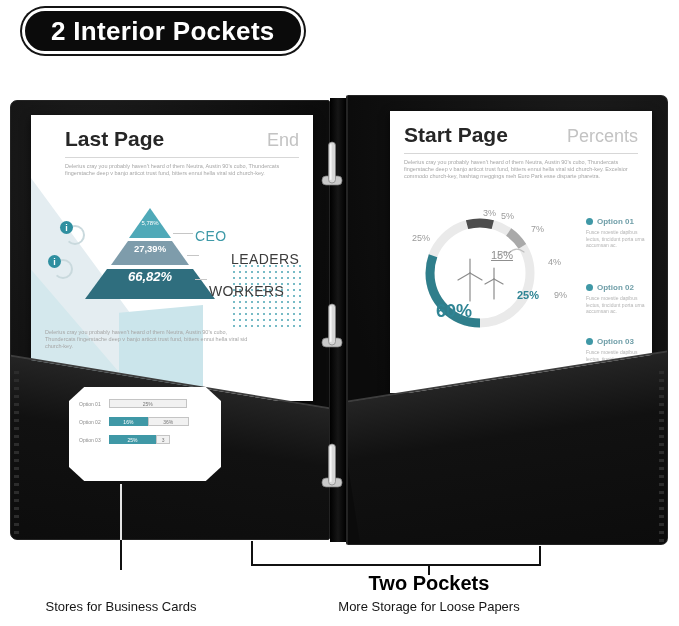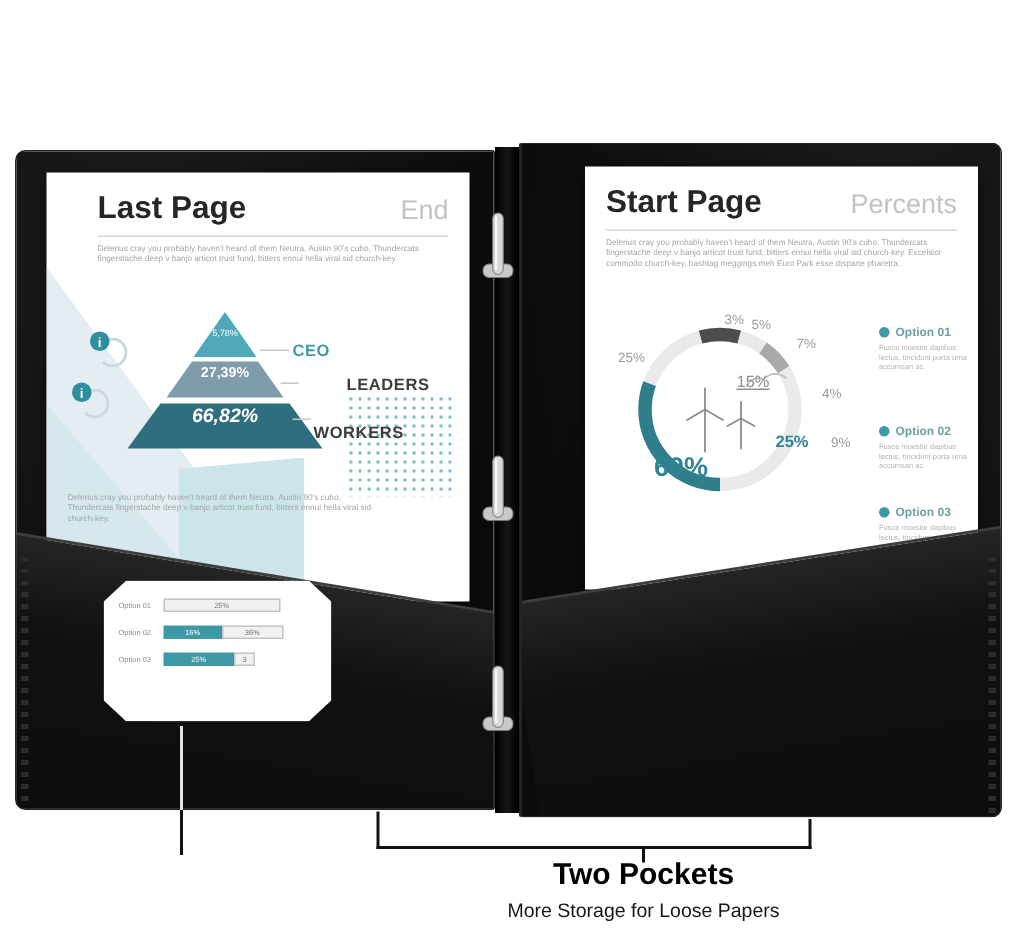--- a/index.html
+++ b/index.html
@@ -42,21 +42,21 @@
                 clip-path: polygon(0 8%, 100% 0, 100% 100%, 0 100%); }
   .dots { position: absolute; left: 200px; top: 148px; width: 70px; height: 68px; z-index: 1;
           background-image: radial-gradient(#4aa4b3 1px, transparent 1.3px); background-size: 6px 6px; opacity: .75; }
 
   
   .pyramid { position: absolute; left: 52px; top: 92px; width: 190px; height: 96px; z-index: 2; }
   .pyr-val { position: absolute; left: 0; width: 134px; text-align: center; color: #fff; }
   .pv-top { top: 13px; font-size: 6px; }
   .pv-mid { top: 36px; font-size: 9.5px; font-weight: bold; }
   .pv-bot { top: 62px; font-size: 13px; font-weight: bold; font-style: italic; }
-  .pyr-side { position: absolute; font-size: 11px; font-weight: bold; letter-spacing: .4px; }
+  .pyr-side { position: absolute; font-size: 14px; font-weight: normal; letter-spacing: .4px; }
   .ps-ceo     { left: 112px; top: 21px; color: #3f9aa8; }
   .ps-leaders { left: 120px; top: 44px; color: #3c3c3c; margin-left: 28px; }
   .ps-workers { left: 126px; top: 76px; color: #3c3c3c; }
   .leader-line { position: absolute; height: 1px; background: #c6c6c6; }
   .ll-1 { left: 90px;  top: 26px; width: 20px; }
   .ll-2 { left: 104px; top: 48px; width: 12px; }
   .ll-3 { left: 112px; top: 72px; width: 12px; }
   .loop { position: absolute; width: 20px; height: 20px; border: 2px solid #c9d9dd; border-radius: 50%;
           border-left-color: transparent; z-index: 2; }
   .info-dot { position: absolute; width: 13px; height: 13px; border-radius: 50%; background: #2f8fa0;
@@ -118,20 +118,23 @@
   .anno-title { position: absolute; transform: translateX(-50%); font-size: 20px; font-weight: bold;
                 color: #000; z-index: 12; white-space: nowrap; }
   .anno-sub { position: absolute; transform: translateX(-50%); font-size: 13px; color: #161616;
               z-index: 12; white-space: nowrap; }
 </style>
 </head>
 <body>
 
 <div class="canvas">
 
+  <div class="badge">
+    <span>2 Interior Pockets</span>
+  </div>
 
   <div class="spine"></div>
 
   <div class="panel left">
 
     <div class="paper lp">
       <div class="shape band1"></div>
       <div class="shape band2"></div>
       <div class="shape teal-strip"></div>
       <div class="dots"></div>
@@ -270,20 +273,21 @@
     <rect x="11" y="4" width="1.6" height="36" rx="0.8" fill="#f6f6f6"></rect>
   </svg>
   <svg class="prong p3" width="26" height="52" viewBox="0 0 26 52">
     <rect x="3" y="36" width="20" height="9" rx="4" fill="#c9c9c9" stroke="#777" stroke-width="0.7"></rect>
     <rect x="9.5" y="2" width="7" height="41" rx="3.5" fill="#d8d8d8" stroke="#808080" stroke-width="0.7"></rect>
     <rect x="11" y="4" width="1.6" height="36" rx="0.8" fill="#f6f6f6"></rect>
   </svg>
 
   <div class="vline light" style="left:120px; top:484px; height:56px;"></div>
   <div class="vline" style="left:120px; top:540px; height:30px;"></div>
+  <div class="anno-sub" style="left:121px; top:599px;">Stores for Business Cards</div>
 
   <div class="vline" style="left:251px; top:541px; height:25px;"></div>
   <div class="vline" style="left:539px; top:546px; height:20px;"></div>
   <div class="hline" style="left:251px; top:564px; width:290px;"></div>
   <div class="vline" style="left:428px; top:566px; height:9px;"></div>
   <div class="anno-title" style="left:429px; top:572px;">Two Pockets</div>
   <div class="anno-sub" style="left:429px; top:599px;">More Storage for Loose Papers</div>
 
 </div>
 

